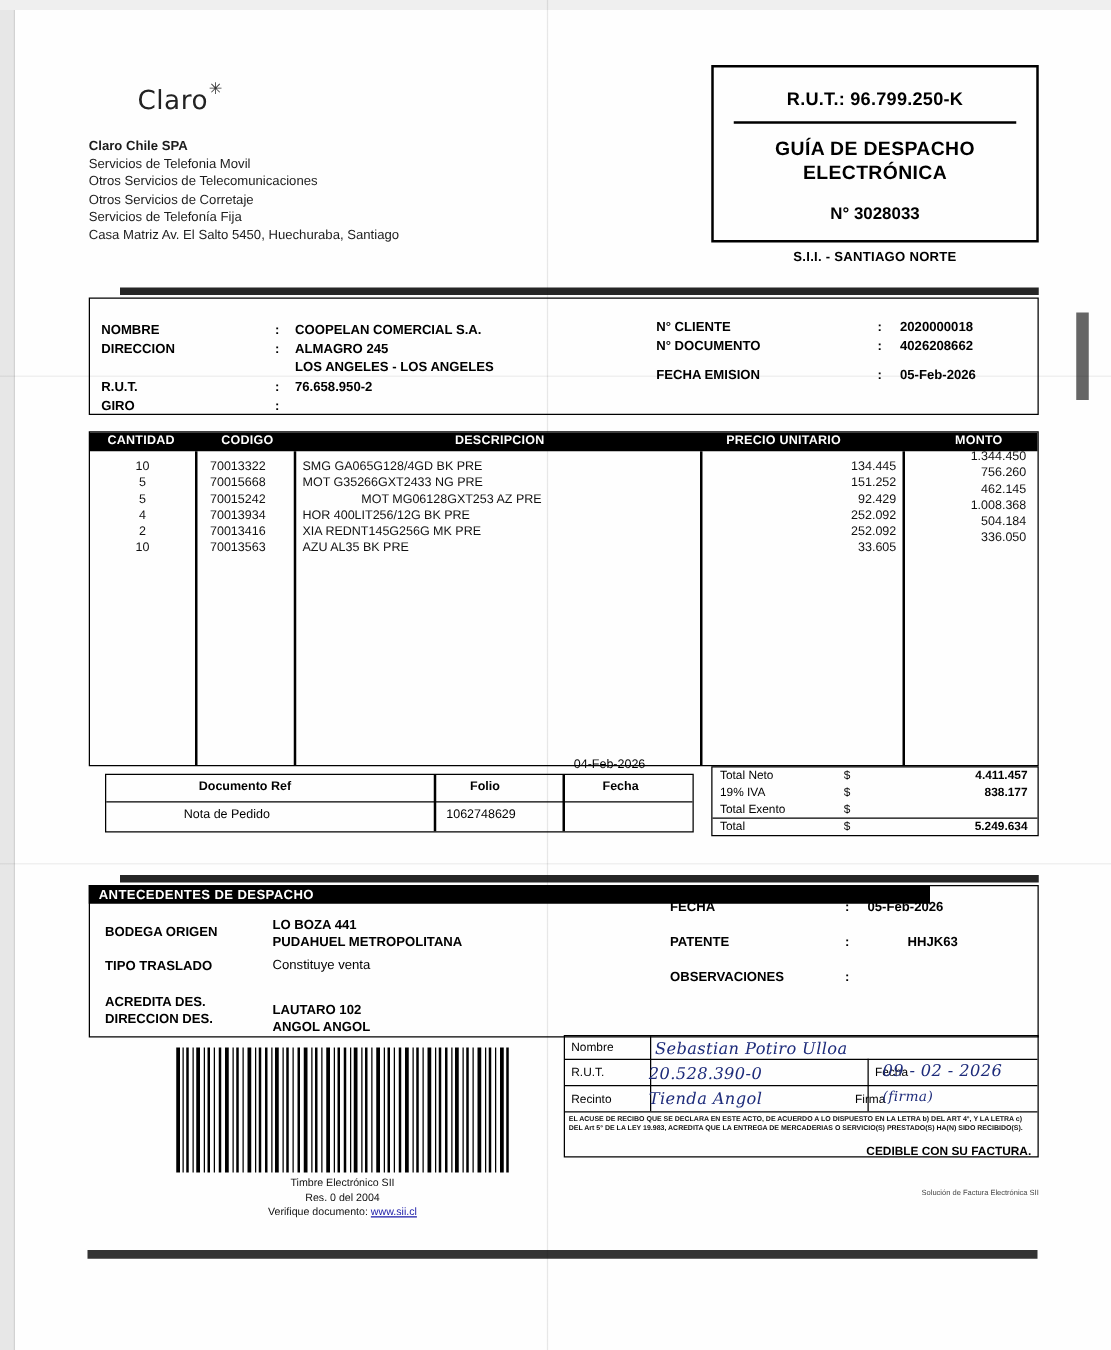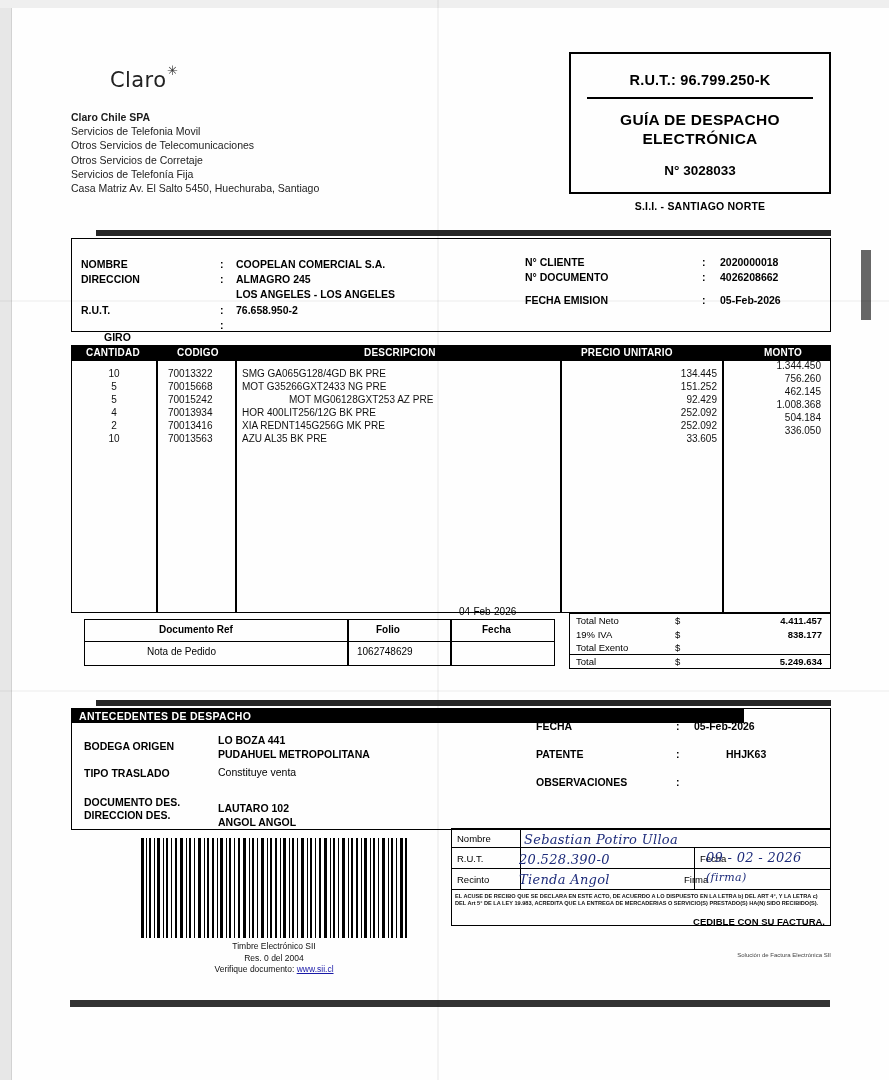--- a/index.html
+++ b/index.html
@@ -350,21 +350,21 @@
 
     <div class="cl-label" style="left:9px; top:34px;">DIRECCION</div>
     <div class="cl-colon" style="left:148px; top:34px;">:</div>
     <div class="cl-val" style="left:164px; top:34px;">ALMAGRO 245</div>
     <div class="cl-val" style="left:164px; top:49px;">LOS ANGELES -  LOS ANGELES</div>
 
     <div class="cl-label" style="left:9px; top:65px;">R.U.T.</div>
     <div class="cl-colon" style="left:148px; top:65px;">:</div>
     <div class="cl-val" style="left:164px; top:65px;">76.658.950-2</div>
 
-    <div class="cl-label" style="left:9px; top:92px;margin-left:23px;">GIRO</div>
+    <div class="cl-label" style="left:9px; top:80px;">GIRO</div>
     <div class="cl-colon" style="left:148px; top:80px;">:</div>
     <div class="cl-val" style="left:164px; top:80px;"></div>
 
     <div class="cl-label" style="left:453px; top:17px;">N° CLIENTE</div>
     <div class="cl-colon" style="left:630px; top:17px;">:</div>
     <div class="cl-val" style="left:648px; top:17px;">2020000018</div>
 
     <div class="cl-label" style="left:453px; top:32px;">N° DOCUMENTO</div>
     <div class="cl-colon" style="left:630px; top:32px;">:</div>
     <div class="cl-val" style="left:648px; top:32px;">4026208662</div>
@@ -465,21 +465,21 @@
   <div class="bar" style="left:71px; top:708px; width:673px; height:15px;">ANTECEDENTES DE DESPACHO</div>
 
   <div class="desp-box">
     <div class="d-label" style="left:12px; top:31px;">BODEGA ORIGEN</div>
     <div class="d-val" style="left:146px; top:25px;">LO BOZA 441</div>
     <div class="d-val" style="left:146px; top:39px; font-weight:bold;">PUDAHUEL   METROPOLITANA</div>
 
     <div class="d-label" style="left:12px; top:58px;">TIPO TRASLADO</div>
     <div class="d-val" style="left:146px; top:57px; font-weight:normal;">Constituye venta</div>
 
-    <div class="d-label" style="left:12px; top:87px;">DOCUMENTO DES.</div>
+    <div class="d-label" style="left:12px; top:87px;">ACREDITA DES.</div>
     <div class="d-label" style="left:12px; top:100px;">DIRECCION DES.</div>
     <div class="d-val" style="left:146px; top:93px;">LAUTARO 102</div>
     <div class="d-val" style="left:146px; top:107px;">ANGOL   ANGOL</div>
 
     <div class="d-label" style="left:464px; top:11px;">FECHA</div>
     <div class="d-colon" style="left:604px; top:11px;">:</div>
     <div class="d-val" style="left:622px; top:11px;">05-Feb-2026</div>
 
     <div class="d-label" style="left:464px; top:39px;">PATENTE</div>
     <div class="d-colon" style="left:604px; top:39px;">:</div>

